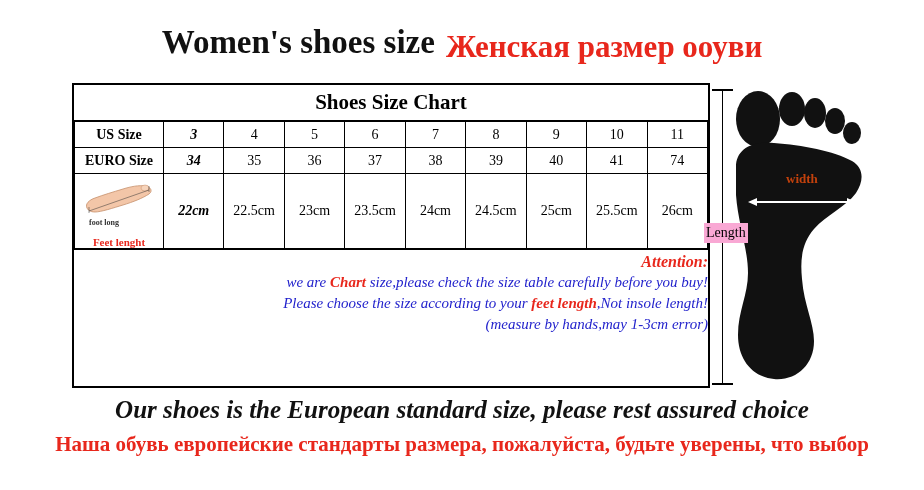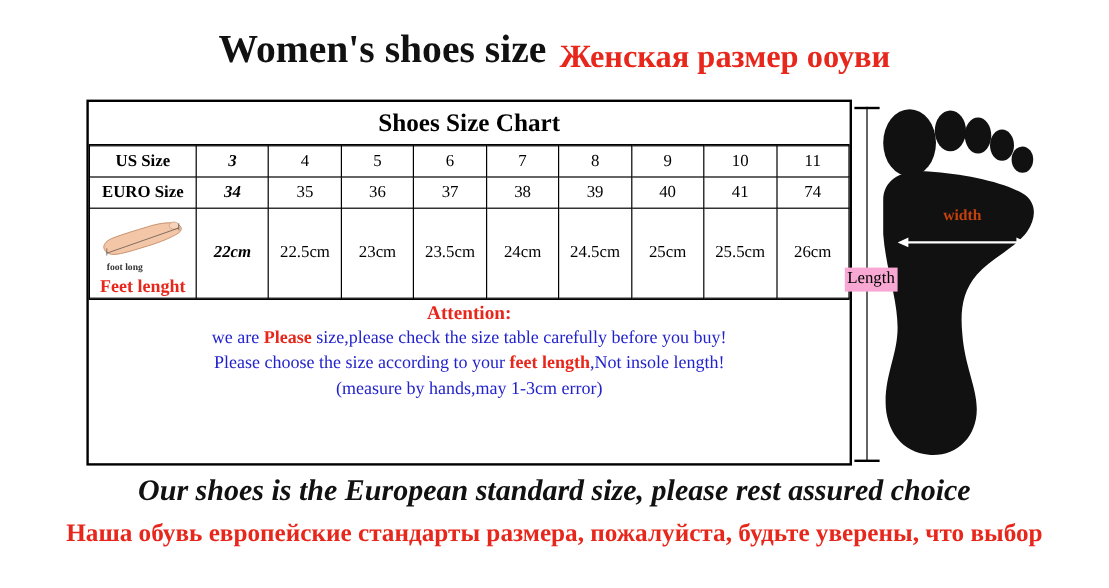--- a/index.html
+++ b/index.html
@@ -28,21 +28,21 @@
     gap: 11px;
   }
   .title-en {
     font-size: 33px;
     font-weight: bold;
     color: #111111;
     letter-spacing: 0px;
     white-space: nowrap;
   }
   .title-ru {
-    font-size: 27px;
+    font-size: 31px;
     font-weight: bold;
     color: #e8271c;
     white-space: nowrap;
     margin-top: 10px;
   }
 
   
   .chart-box {
     position: absolute;
     left: 72px;
@@ -88,21 +88,21 @@
     font-size: 14px;
   }
   td.feet-label {
     position: relative;
     vertical-align: bottom;
     padding-bottom: 2px;
   }
   .feet-label-text {
     color: #e8271c;
     font-weight: bold;
-    font-size: 15px;
+    font-size: 11px;
     display: block;
     text-align: center;
   }
   .foot-img {
     position: absolute;
     left: 8px;
     top: 4px;
     width: 72px;
     height: 42px;
   }
@@ -116,21 +116,22 @@
   td.val-22 {
     font-style: italic;
     font-weight: bold;
     font-size: 15px;
   }
 
   
   .attention {
     border-top: 1px solid #000;
     padding-top: 3px;
-    text-align: center;
+    text-align: right;
+    font-style: italic;
   }
   .attention .att-head {
     color: #e8271c;
     font-weight: bold;
     font-size: 16px;
     margin-bottom: 1px;
   }
   .attention .line {
     font-size: 15px;
     color: #2222cc;
@@ -281,21 +282,21 @@
         <td>25cm</td>
         <td>25.5cm</td>
         <td>26cm</td>
       </tr>
     </tbody>
   </table>
 
   <div class="attention">
     <div class="att-head">Attention:</div>
     <div class="line">
-      <span>we are </span><span class="red">Please</span><span> size,please check the size table carefully before you buy!</span>
+      <span>we are </span><span class="red">Chart</span><span> size,please check the size table carefully before you buy!</span>
     </div>
     <div class="line">
       <span>Please choose the size according to your </span><span class="red">feet length</span><span>,Not insole length!</span>
     </div>
     <div class="line">(measure by hands,may 1-3cm error)</div>
   </div>
 </div>
 
 <div class="foot-diagram">
   <svg class="foot-shape" width="170" height="305" viewBox="0 0 170 305">

